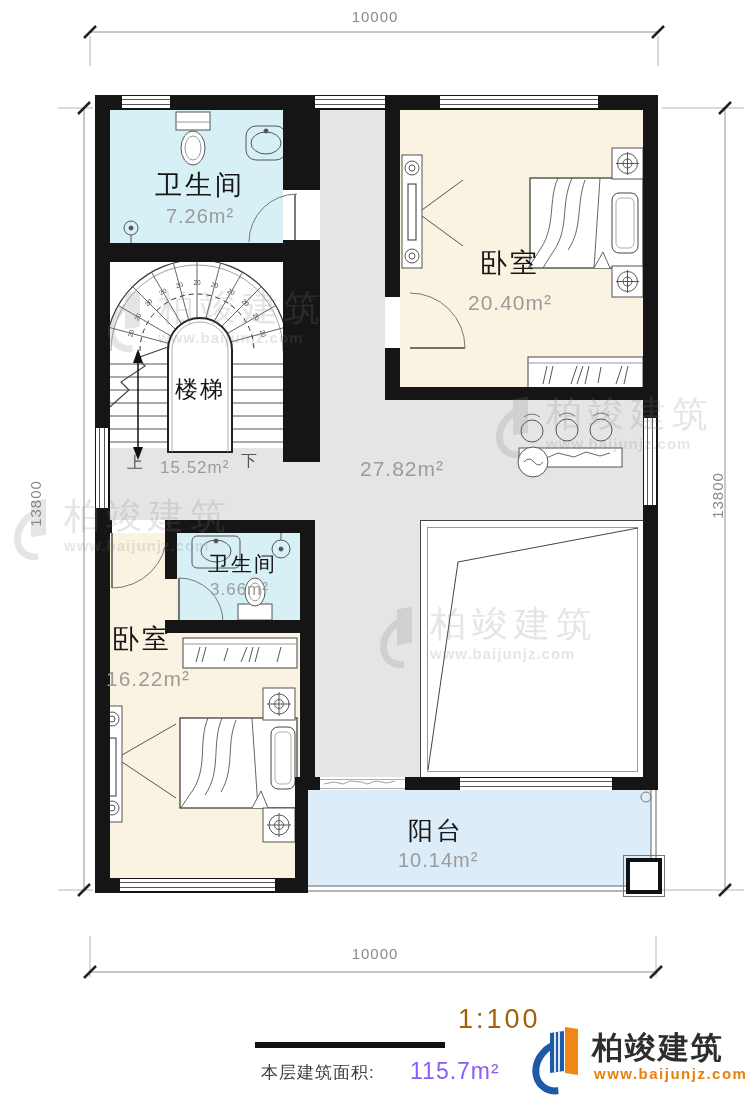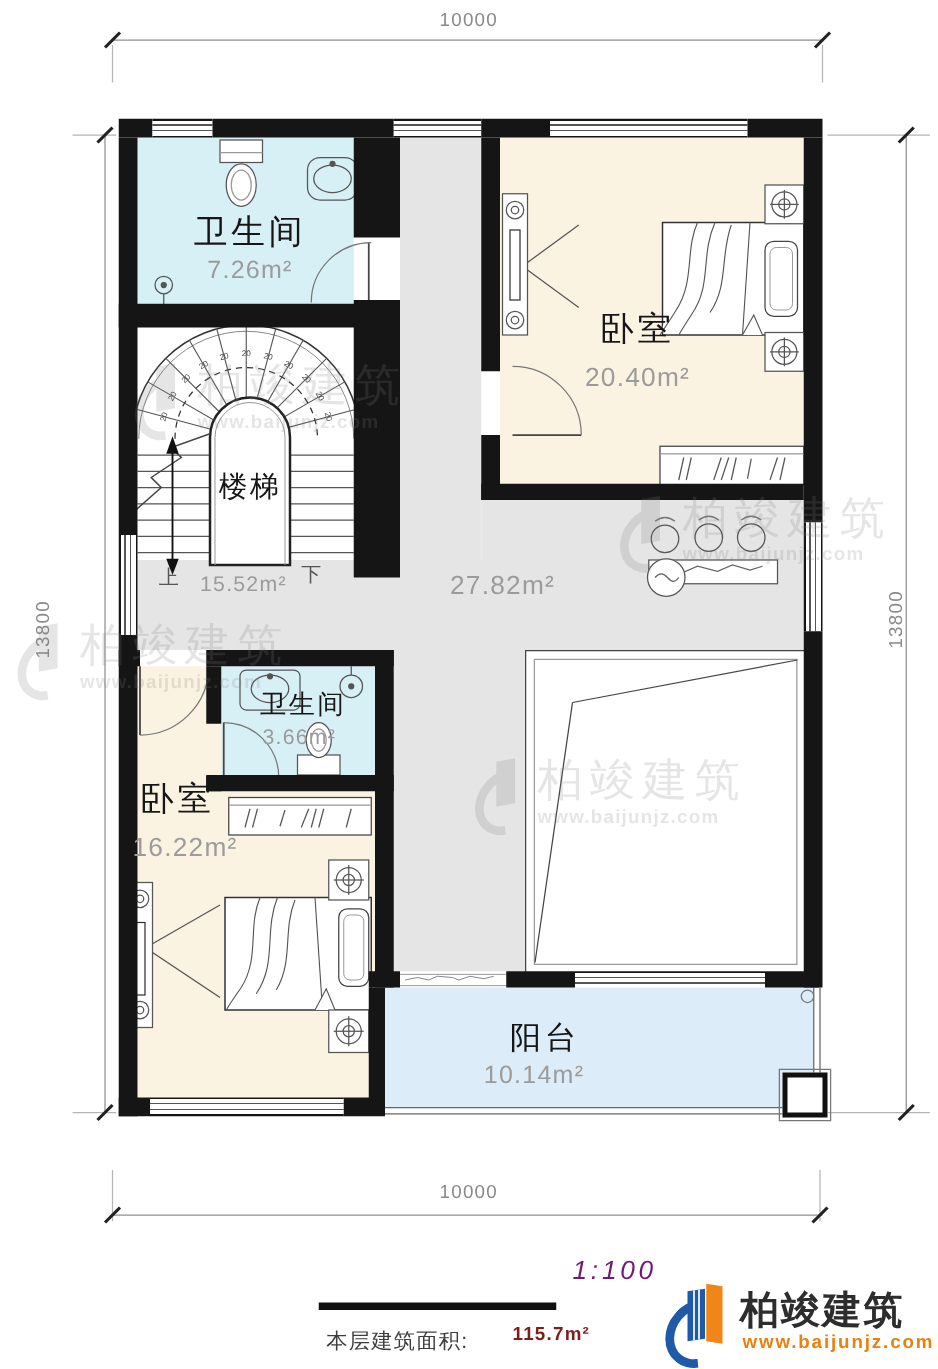--- a/index.html
+++ b/index.html
@@ -22,23 +22,23 @@
   
   .wm{position:absolute;z-index:5;display:flex;gap:8px;align-items:flex-start;opacity:.20;color:#7f7f7f;pointer-events:none;}
   .wm-ic{width:40px;height:58px;position:relative;flex:0 0 auto;}
   .wm-ic::before{content:"";position:absolute;left:0;top:8px;width:32px;height:42px;border:7px solid #7f7f7f;border-radius:50%;border-top-color:transparent;border-right-color:transparent;transform:rotate(38deg);}
   .wm-ic::after{content:"";position:absolute;left:15px;top:2px;width:15px;height:36px;background:#7f7f7f;transform:skewY(-10deg);}
   .wm-name{font-size:36px;letter-spacing:6px;line-height:1;}
   .wm-url{font-size:15px;font-weight:bold;letter-spacing:1px;margin-top:3px;}
   
   .tb-title{color:#6a6a6a;font-size:33px;letter-spacing:5px;}
   .tb-underline{position:absolute;background:#111;z-index:4;}
-  .tb-scale{color:#701a75;font-size:21px;letter-spacing:3px;font-style:italic;}
+  .tb-scale{color:#a16207;font-size:27px;letter-spacing:3px;}
   .tb-arealbl{color:#3d3d3d;font-size:17px;letter-spacing:1px;}
-  .tb-areaval{color:#7f1d1d;font-size:15px;letter-spacing:1px;font-weight:bold;}
+  .tb-areaval{color:#8b5cf6;font-size:23px;letter-spacing:1px;}
   .logo-ic{position:absolute;z-index:4;width:56px;height:62px;}
   .logo-swoosh{position:absolute;left:0;top:12px;width:36px;height:44px;border:7px solid #1e5aa7;border-radius:50%;border-top-color:transparent;border-right-color:transparent;transform:rotate(40deg);}
   .logo-bld-blue{position:absolute;left:16px;top:6px;width:14px;height:40px;background:#1e5aa7;transform:skewY(-8deg);
     background-image:linear-gradient(to right,transparent 0 4px,rgba(255,255,255,.85) 4px 6px,transparent 6px 8px,rgba(255,255,255,.85) 8px 10px,transparent 10px);}
   .logo-bld-orange{position:absolute;left:31px;top:2px;width:13px;height:46px;background:#ef8615;transform:skewY(9deg);}
   .brand-name{color:#2d2d2d;font-size:31px;font-weight:bold;letter-spacing:2px;}
   .brand-url{color:#e8810e;font-size:15px;font-weight:bold;letter-spacing:1.5px;}
 </style>
 </head>
 <body>
@@ -368,21 +368,21 @@
 
   <div class="lbl room-area" style="left:360px;top:458px;font-size:21px;">27.82m²</div>
 
   <div class="lbl room-name" style="left:208px;top:553px;font-size:21px;letter-spacing:2px;">卫生间</div>
   <div class="lbl room-area" style="left:210px;top:581px;font-size:17px;">3.66m²</div>
 
   <div class="lbl room-name" style="left:112px;top:626px;font-size:27px;">卧室</div>
   <div class="lbl room-area" style="left:106px;top:668px;font-size:21px;">16.22m²</div>
 
   <div class="lbl room-name" style="left:408px;top:818px;font-size:25px;">阳台</div>
-  <div class="lbl room-area" style="left:387px;top:850px;font-size:20px;">10.14m²</div>
+  <div class="lbl room-area" style="left:398px;top:850px;font-size:20px;">10.14m²</div>
 
   <div class="lbl dim-text" style="left:330px;top:9px;width:90px;">10000</div>
   <div class="lbl dim-text" style="left:330px;top:946px;width:90px;">10000</div>
   <div class="lbl dim-text" style="left:-10px;top:496px;width:90px;transform:rotate(-90deg);">13800</div>
   <div class="lbl dim-text" style="left:672px;top:488px;width:90px;transform:rotate(-90deg);">13800</div>
 
   <div class="wm" style="left:110px;top:290px;">
     <div class="wm-ic"></div>
     <div>
         <div class="wm-name">柏竣建筑</div>

